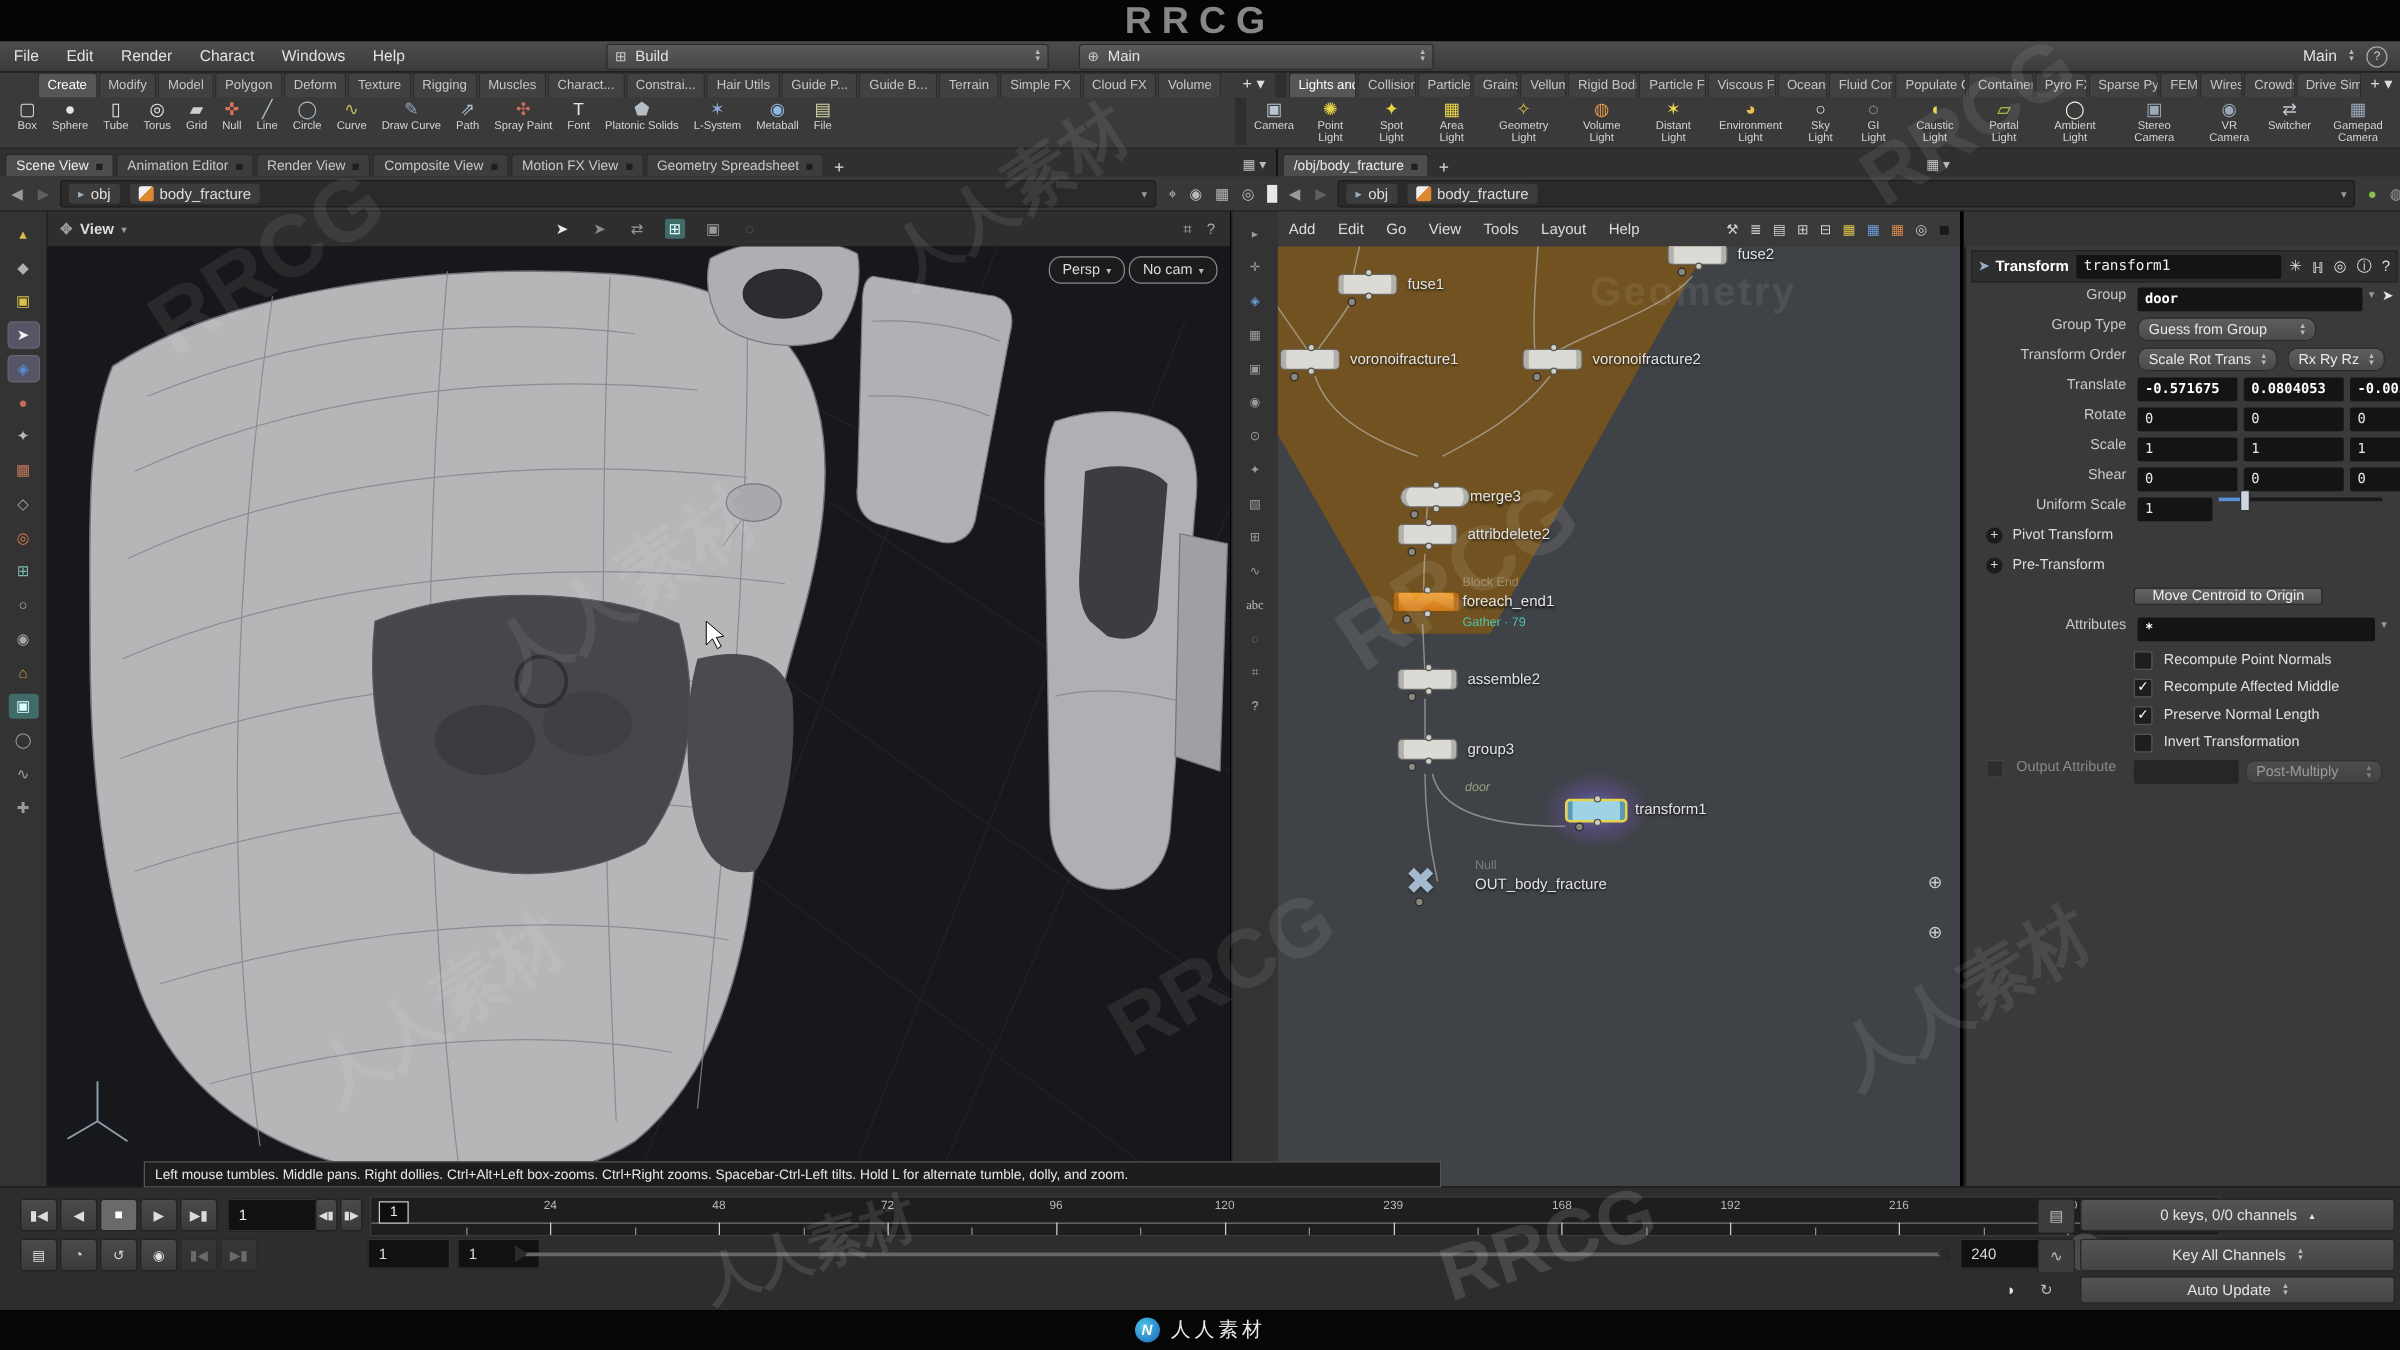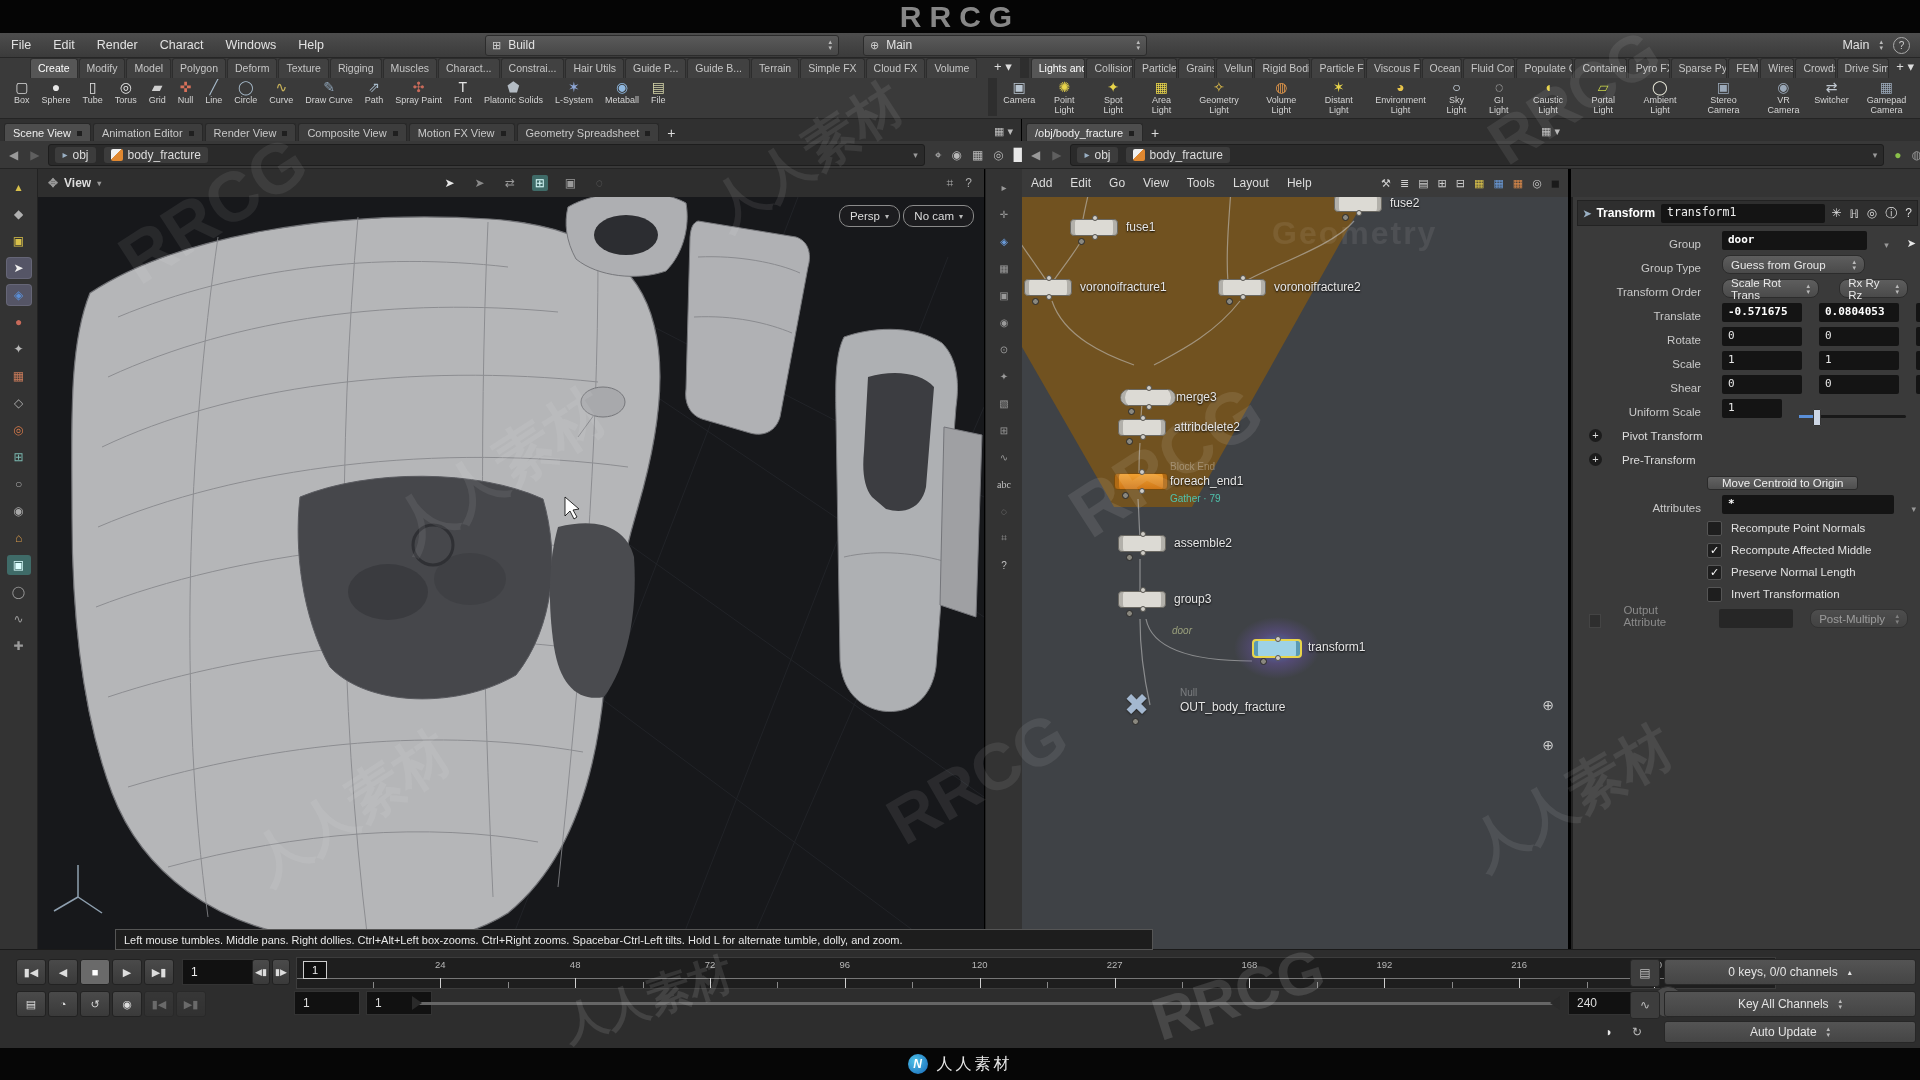--- a/index.html
+++ b/index.html
@@ -114,21 +114,21 @@
   .node.nullnode .node-glyph{display:block;position:absolute;left:0;top:-12px;font-size:30px;color:#a4b8d0;text-shadow:0 1px 2px #222;}
   #edge-door-label{position:absolute;left:150px;top:428px;font-style:italic;font-size:10px;color:#9aa07c;}
 
   
   #param-pane{left:1571px;top:197px;width:349px;height:767px;background:#3a3a3a;border-left:2px solid #222;overflow:hidden;font-size:11.5px;}
   #param-top-strip{left:1571px;top:169px;width:349px;height:28px;background:#343434;border-bottom:1px solid #242424;}
   #param-header{display:flex;align-items:center;gap:6px;height:24px;margin:3px 4px;background:#2e2e2e;border:1px solid #222;padding:0 5px;}
   #param-header .ptype{font-weight:bold;color:#fff;font-size:12px;display:flex;gap:5px;align-items:center;}
   #param-name{flex:1;height:17px;background:#141414;border-radius:2px;color:#eee;font-size:11.5px;padding:1px 6px;}
   #param-header-icons{display:flex;gap:8px;align-items:center;color:#ddd;font-size:12px;}
-  .prow{display:flex;align-items:flex-end;height:20px;margin:4px 6px;gap:12px;}
+  .prow{display:flex;align-items:flex-start;height:20px;margin:4px 6px;}
   .plabel{width:122px;text-align:right;color:#c9c9c9;padding-right:9px;flex:0 0 auto;}
   .pfield{background:#141414;border-radius:2px;color:#e8e8e8;padding:2px 6px;height:15px;
     font-family:"DejaVu Sans Mono",monospace;font-size:11px;margin-right:5px;}
   .pfield.bold{font-weight:bold;color:#fff;}
   .pfield.w3{width:68px;flex:0 0 auto;}
   .dropdown{background:linear-gradient(#5e5e5e,#4a4a4a);border:1px solid #2c2c2c;border-radius:8px;height:17px;
     display:flex;align-items:center;justify-content:center;color:#e8e8e8;padding:0 8px;gap:8px;margin-right:8px;}
   .sect-icon{width:13px;height:13px;border-radius:50%;background:#1c1c1c;color:#ddd;font-size:11px;line-height:12px;
     text-align:center;margin:0 8px 0 10px;flex:0 0 auto;}
   .pbutton{background:linear-gradient(#636363,#4e4e4e);border:1px solid #2a2a2a;border-radius:3px;color:#eee;
@@ -968,21 +968,21 @@
       <button class="t-btn" style="width:18px;font-size:9px;">▮▶</button>
     </div>
   <div id="ruler" class="abs">
     <div id="ruler-base"></div>
     <div id="tick-layer" style="position:absolute;left:0;top:0;width:100%;height:100%;">
         <span class="tick-label" style="left: 9.6946%;">24</span>
         <span class="tick-label" style="left: 18.8194%;">48</span>
         <span class="tick-label" style="left: 27.9442%;">72</span>
         <span class="tick-label" style="left: 37.069%;">96</span>
         <span class="tick-label" style="left: 46.1938%;">120</span>
-        <span class="tick-label" style="left: 55.3186%;">227</span>
+        <span class="tick-label" style="left: 55.3186%;">239</span>
         <span class="tick-label" style="left: 64.4434%;">168</span>
         <span class="tick-label" style="left: 73.5682%;">192</span>
         <span class="tick-label" style="left: 82.693%;">216</span>
         <span class="tick-label" style="left: 91.8178%;">240</span>
         <i class="tick minor" style="left: 5.1322%;"></i>
         <i class="tick" style="left: 9.6946%;"></i>
         <i class="tick minor" style="left: 14.257%;"></i>
         <i class="tick" style="left: 18.8194%;"></i>
         <i class="tick minor" style="left: 23.3818%;"></i>
         <i class="tick" style="left: 27.9442%;"></i>

